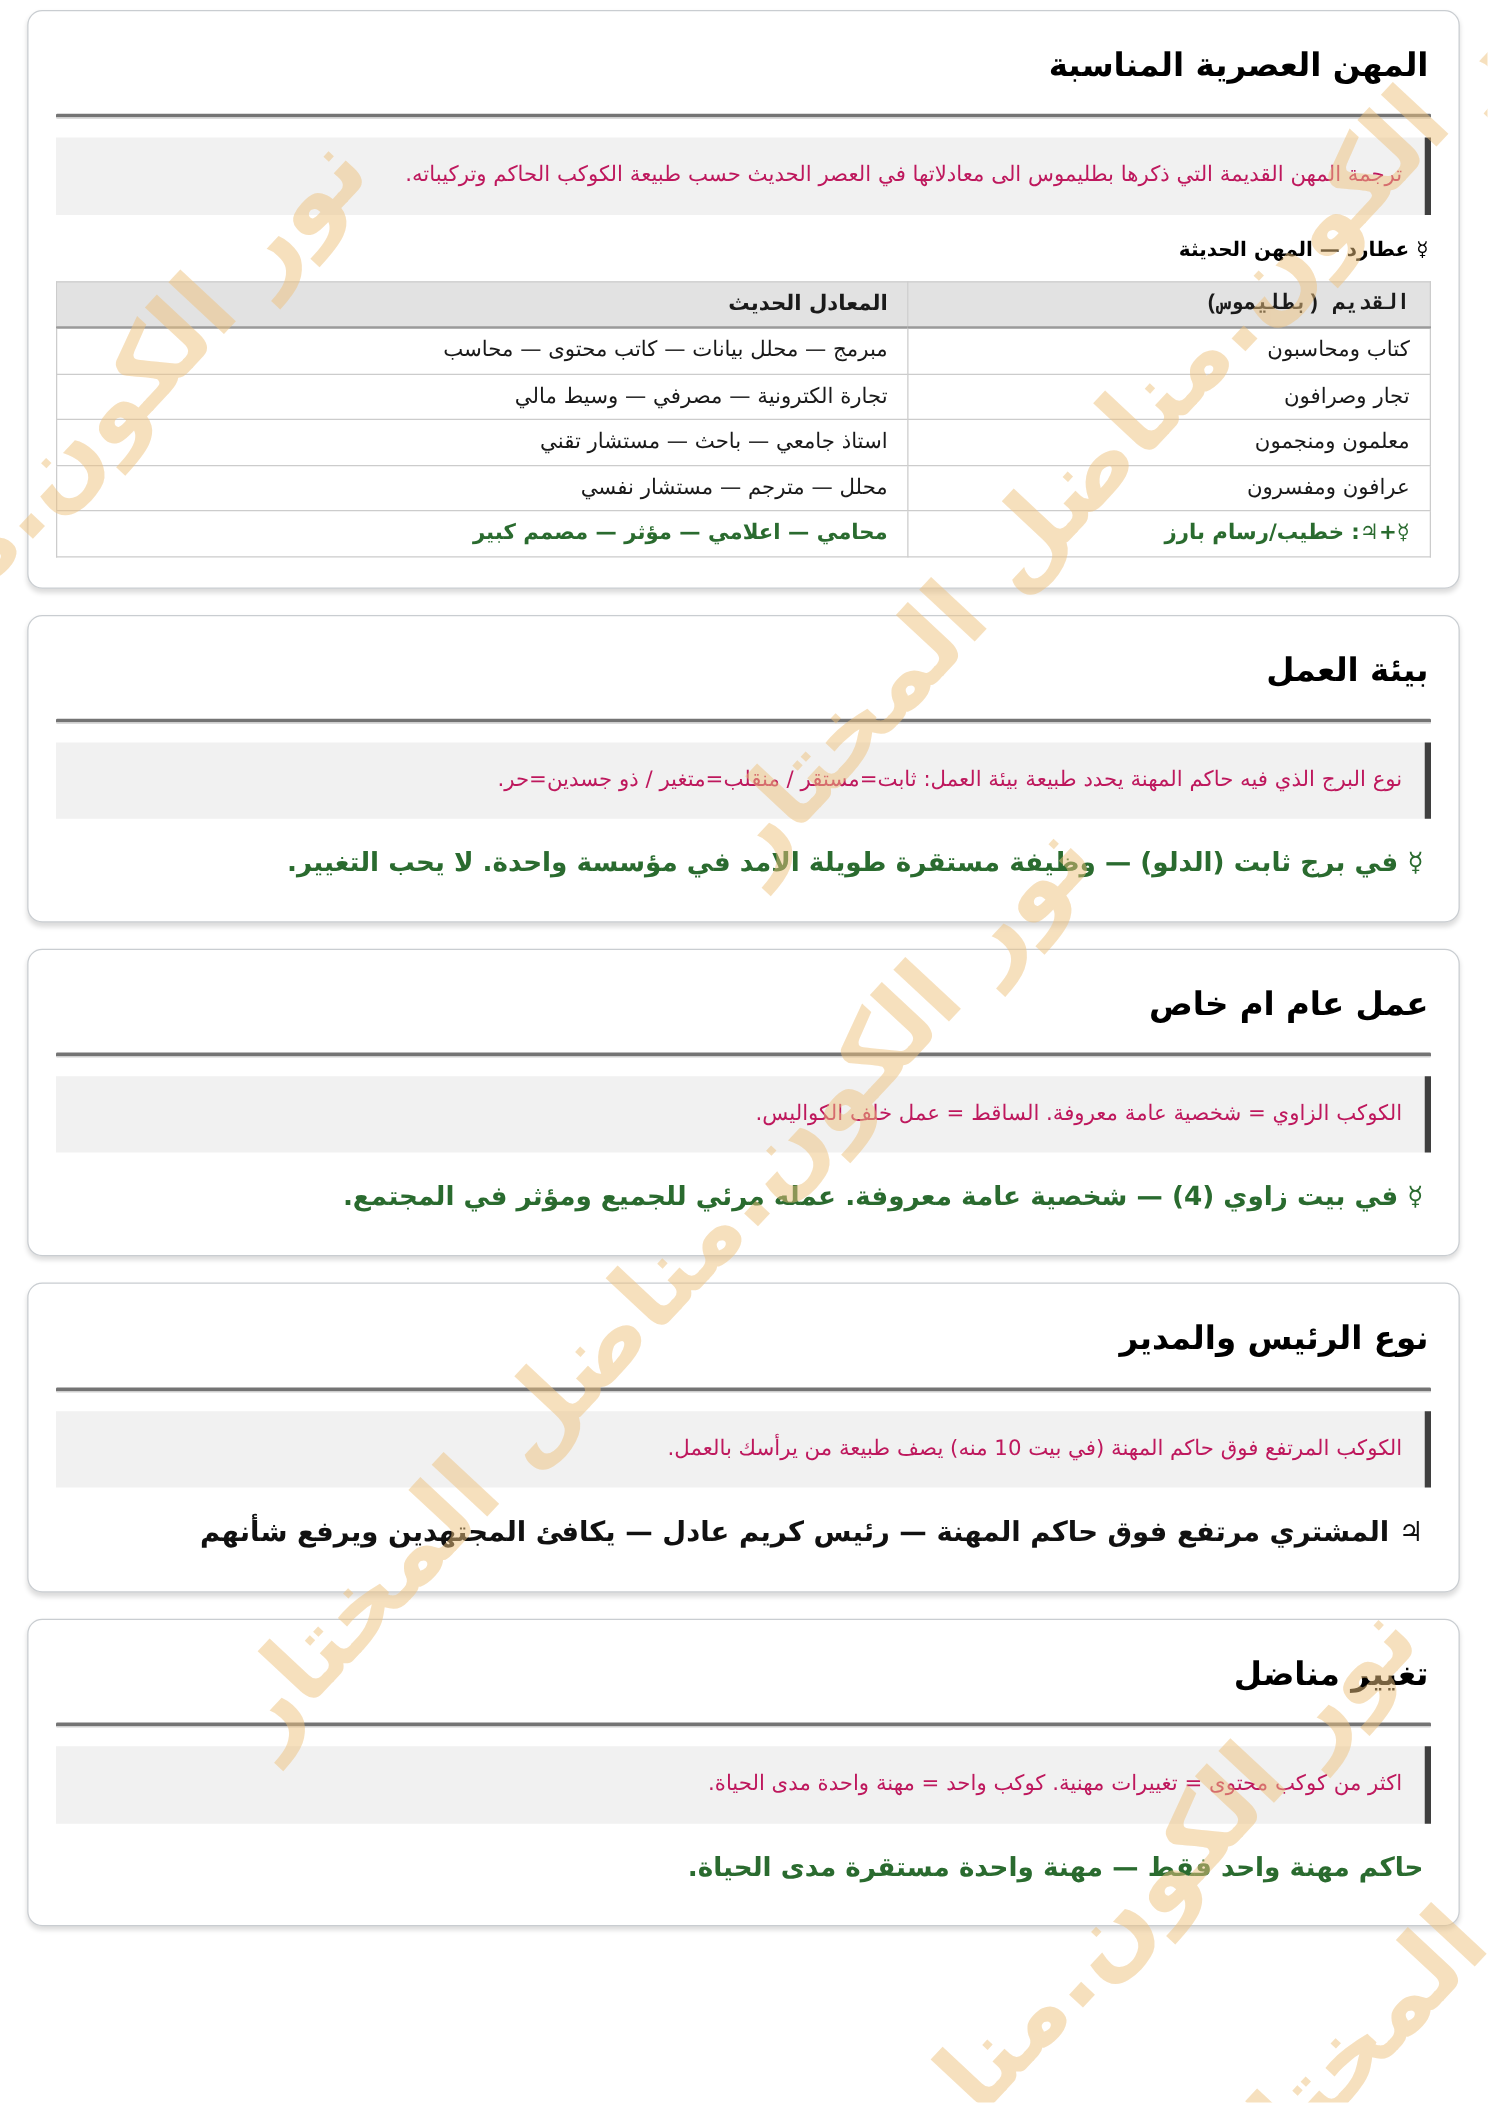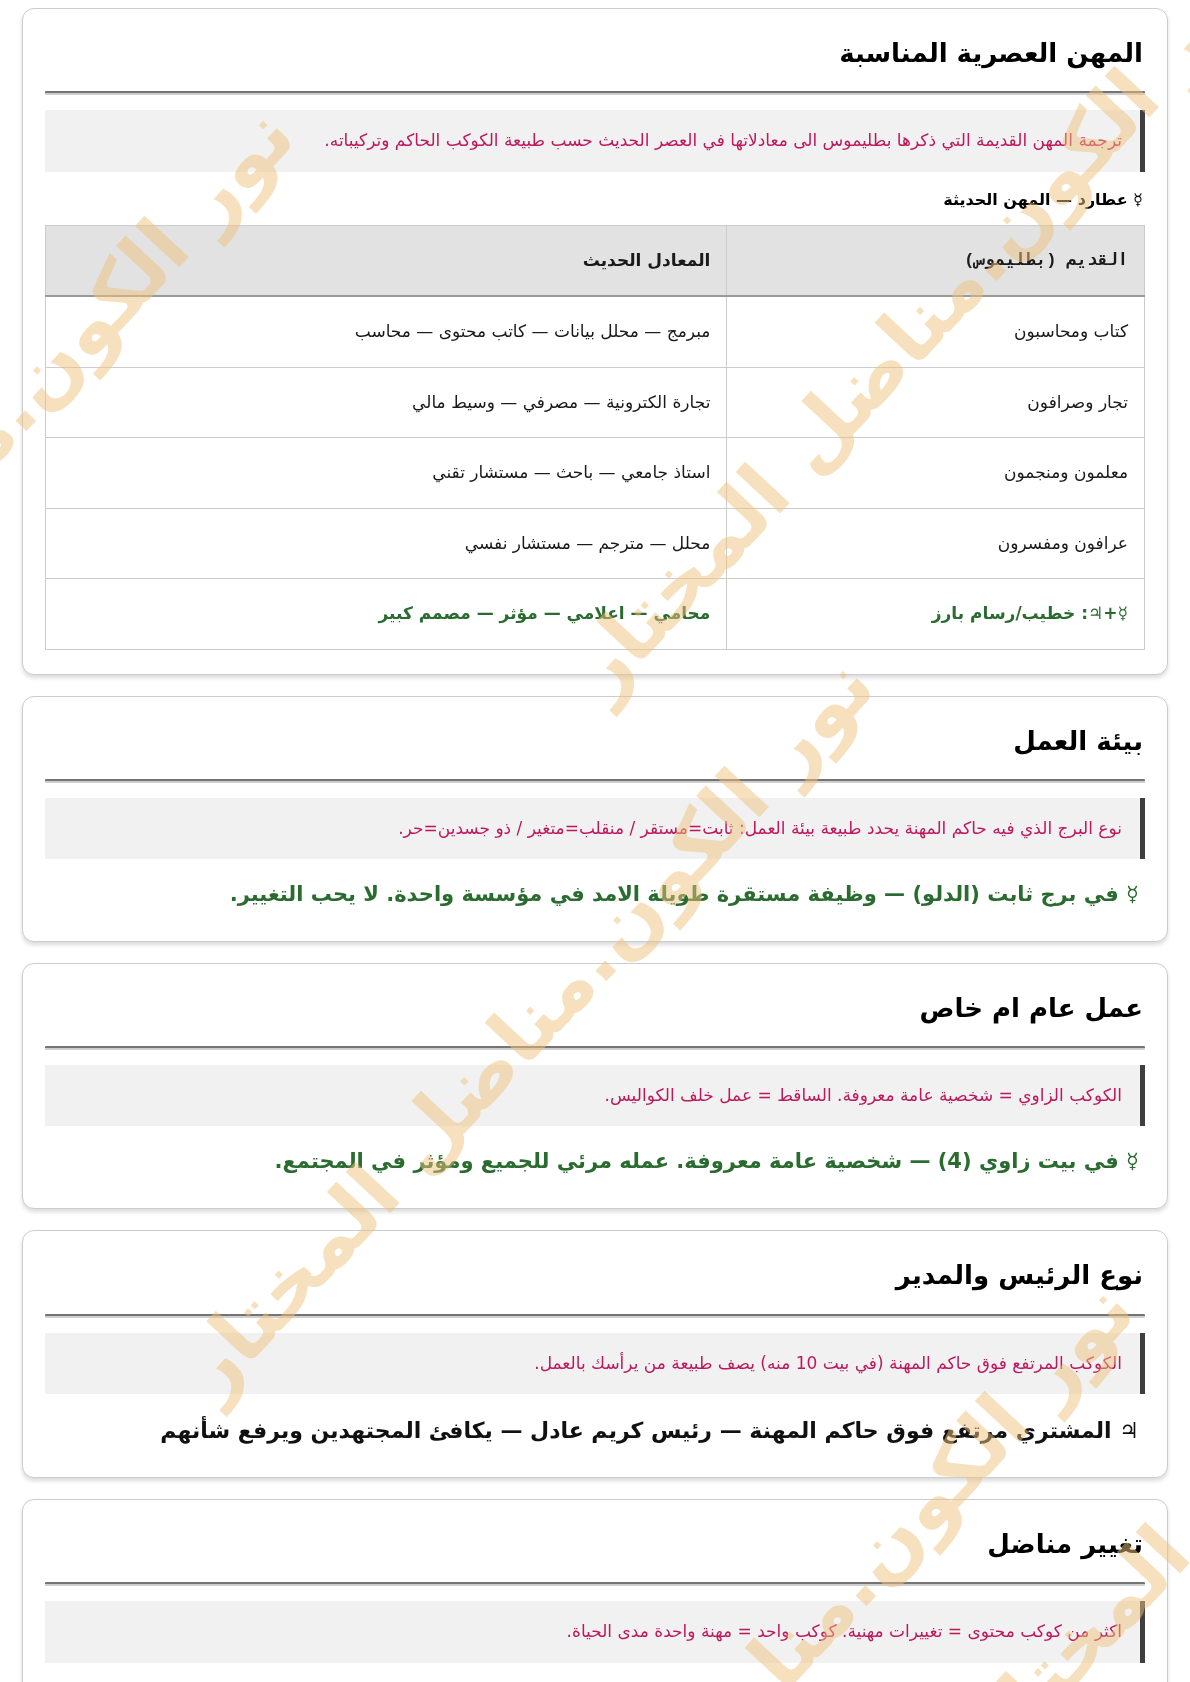--- a/index.html
+++ b/index.html
@@ -58,21 +58,21 @@
   }
   table.prof-table {
     width: 100%;
     border-collapse: collapse;
     font-size: 17px;
     color: #1a1a1a;
   }
   table.prof-table th,
   table.prof-table td {
     border: 1px solid #cccccc;
-    padding: 22px 16px;
+    padding: 5px 16px;
     text-align: right;
     vertical-align: middle;
     line-height: 1.5;
   }
   table.prof-table thead th {
     background: #e2e2e2;
     font-weight: bold;
     border-bottom: 2px solid #9a9a9a;
   }
   .col-old   { width: 38%; font-family: Liberation Mono, monospace; }

